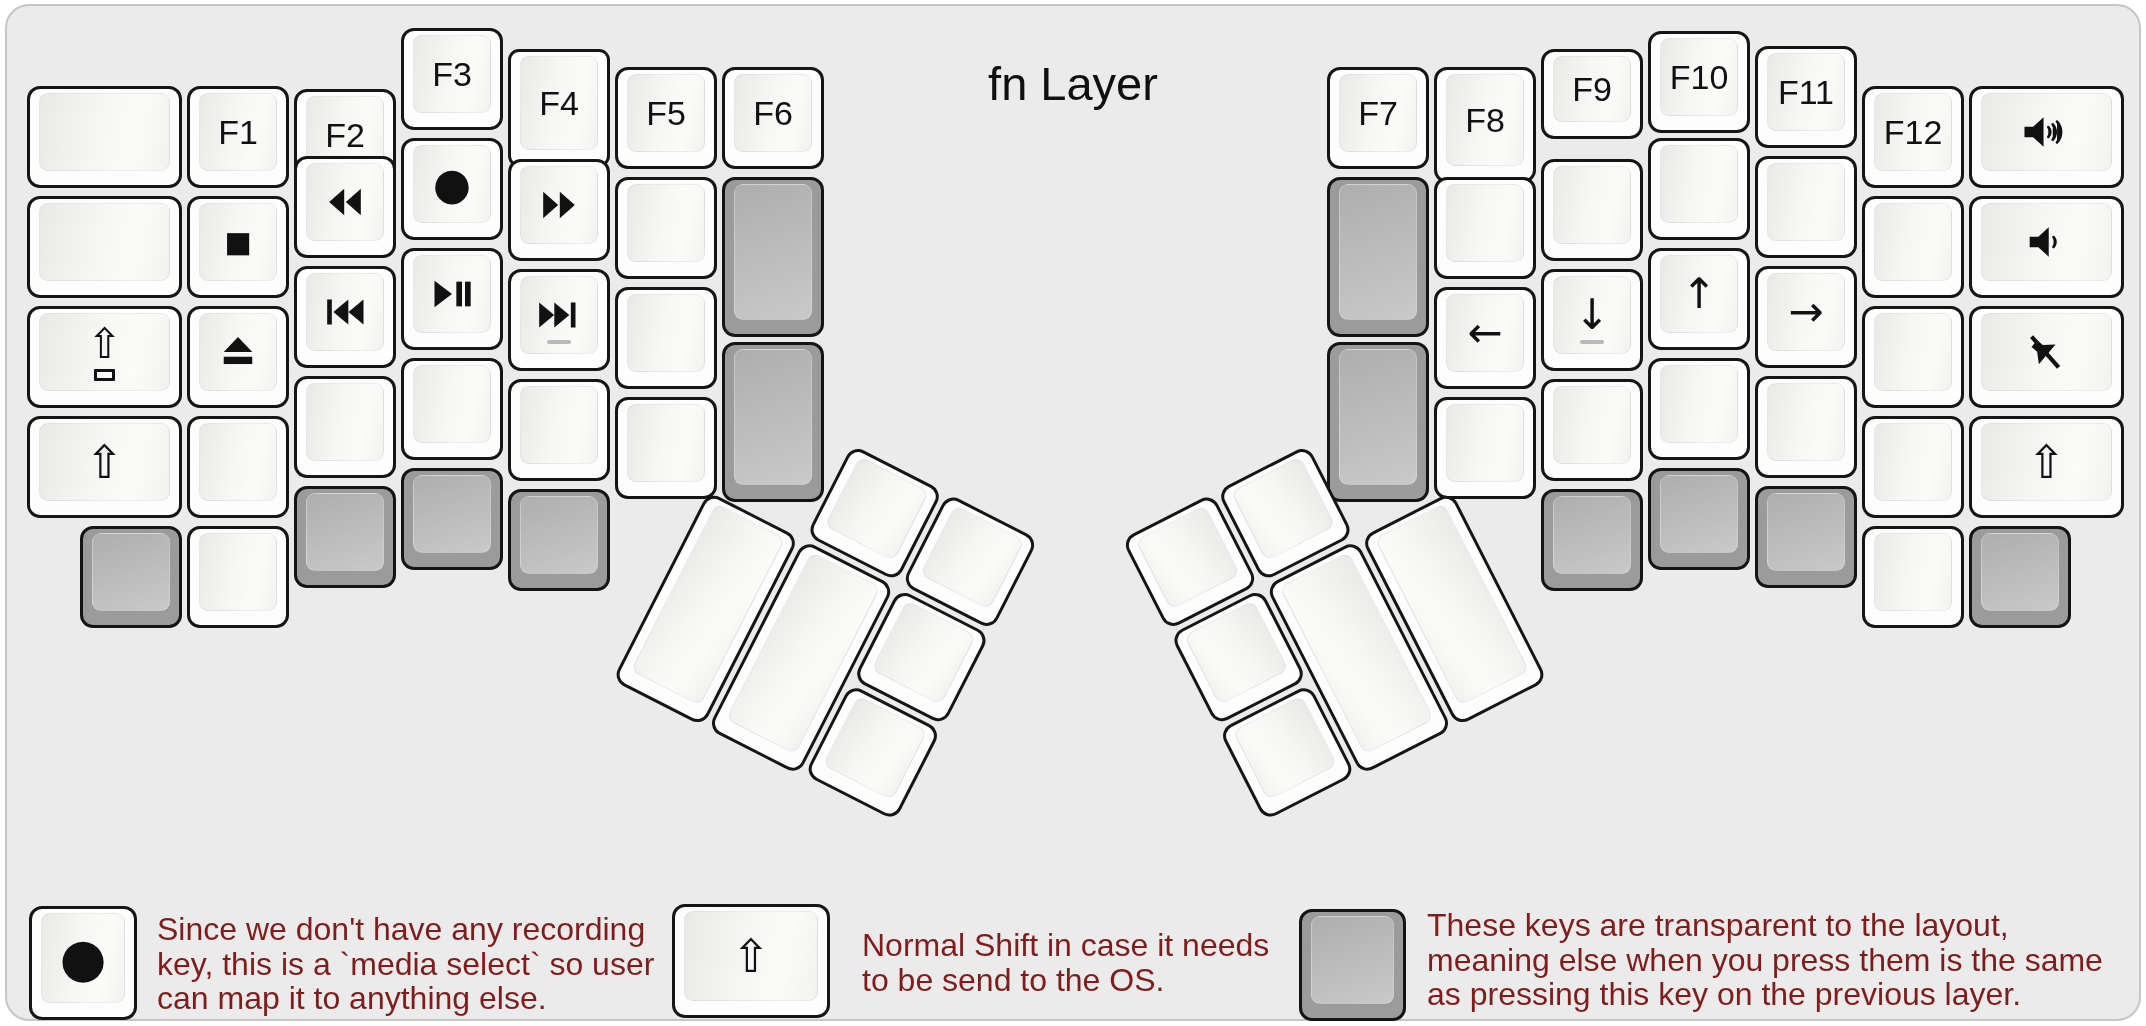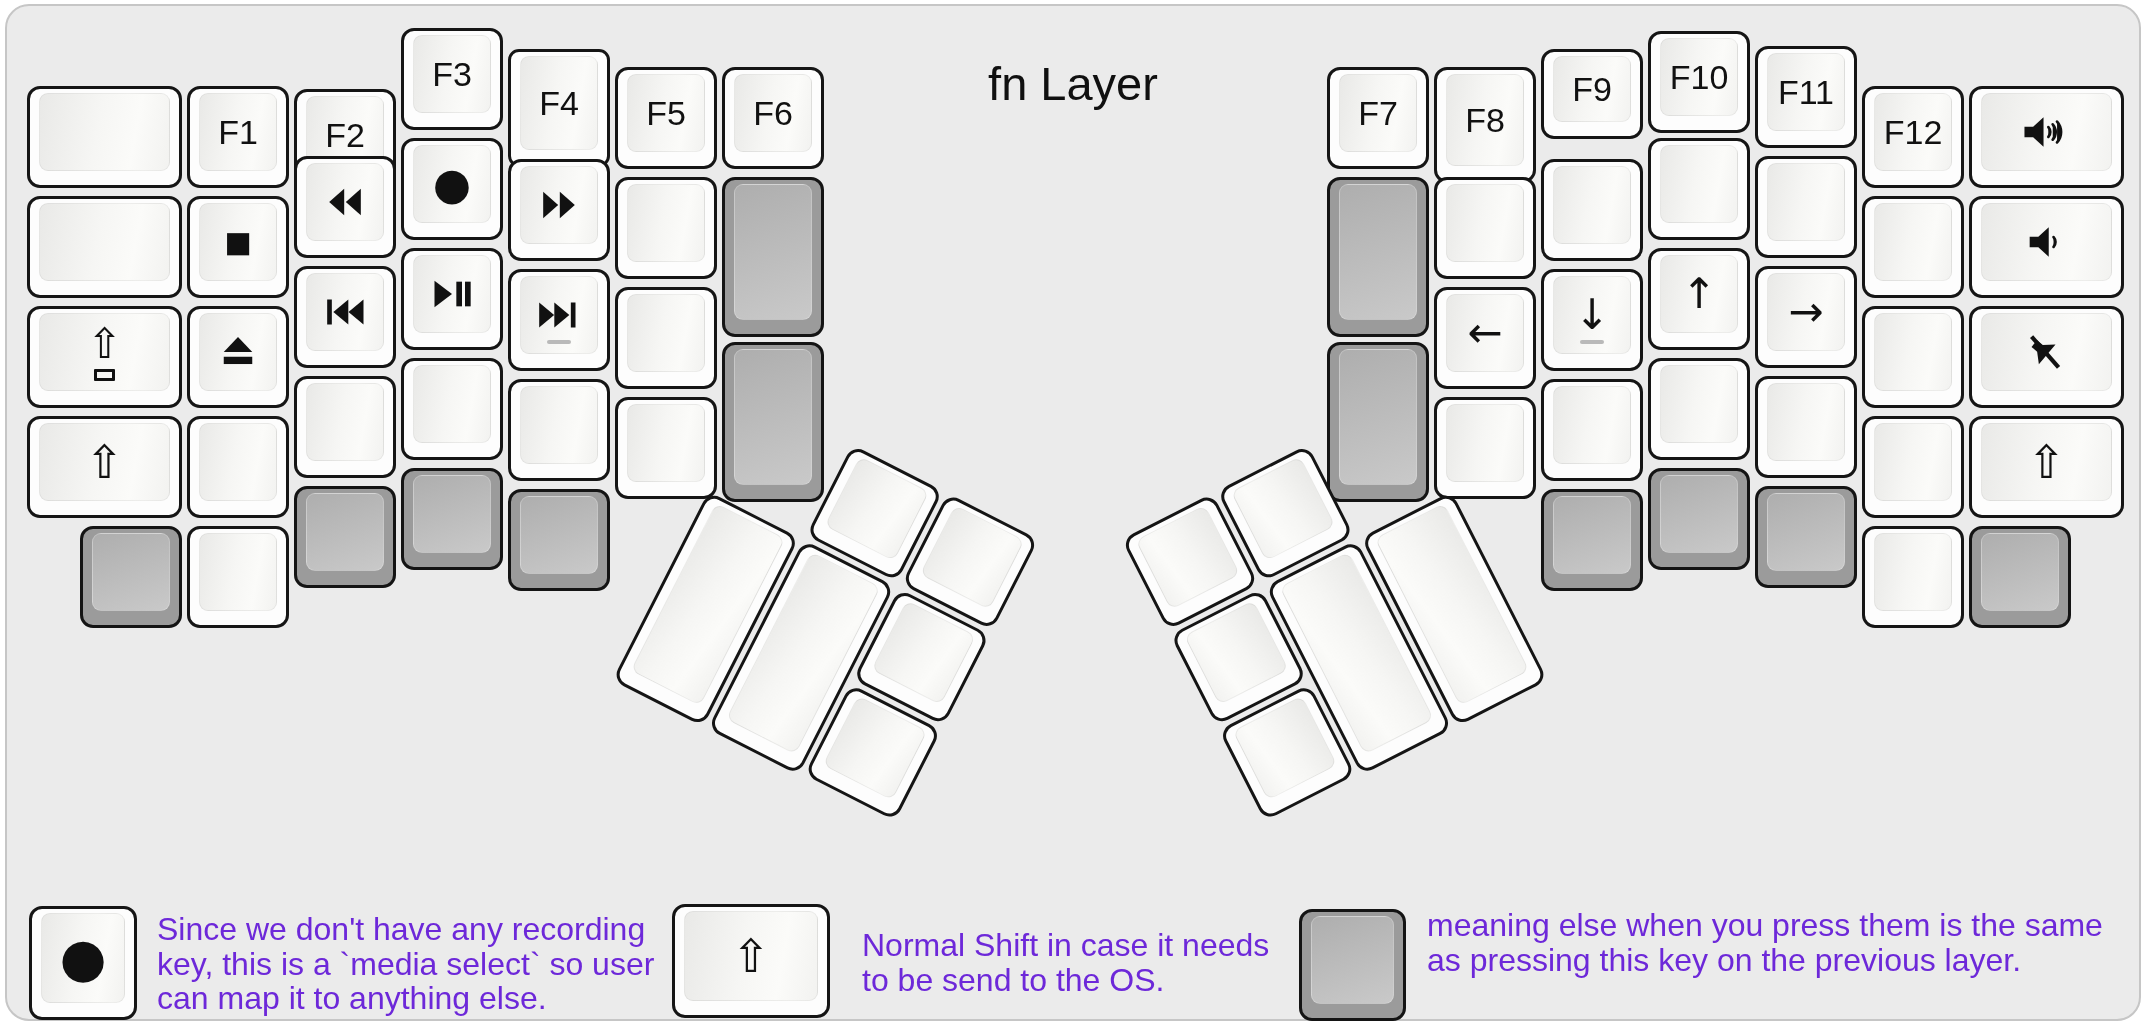--- a/index.html
+++ b/index.html
@@ -32,21 +32,21 @@
   svg.svg-eject{width:38px;height:38px;}
   svg.svg-vol{width:52px;height:42px;}
   svg path,svg rect{fill:#111;}
   .homing-dash{position:absolute;bottom:9px;left:50%;transform:translateX(-50%);
        width:24px;height:4px;background:#b9b9b9;border-radius:2px;}
   
   .cluster{position:absolute;width:0;height:0;transform-origin:0 0;}
   .cluster-left{left:750px;top:390px;transform:rotate(27deg);}
   .cluster-right{left:1396px;top:390px;transform:scaleX(-1) rotate(27deg);}
   
-  .legend-text{position:absolute;font-size:32px;line-height:34.5px;color:#6d28d9;}
+  .legend-text{position:absolute;font-size:32px;line-height:34.5px;color:#7f1d1d;}
 </style>
 </head>
 <body>
 
 <div class="board">
   <div class="title">fn Layer</div>
 
   <div id="main-keys">
       <div class="key" style="left: 20px; top: 80px; width: 155px; height: 102px;">
         <div class="face"></div>
@@ -420,20 +420,21 @@
     <div class="legend-text" id="legend-text-0" style="left: 150px; top: 906px;">
       <div>Since we don't have any recording</div>
       <div>key, this is a `media select` so user</div>
       <div>can map it to anything else.</div>
     </div>
     <div class="legend-text" id="legend-text-1" style="left: 855px; top: 922px;">
       <div>Normal Shift in case it needs</div>
       <div>to be send to the OS.</div>
     </div>
     <div class="legend-text" id="legend-text-2" style="left: 1420px; top: 902px;">
+      <div>These keys are transparent to the layout,</div>
       <div>meaning else when you press them is the same</div>
       <div>as pressing this key on the previous layer.</div>
     </div>
   <div class="key key-lg" style="left: 22px; top: 900px; width: 108px; height: 114px;">
         <div class="face">
           <span class="icon-wrap">
             <span class="u u-record">●</span>
           </span>
         </div>
       </div>

